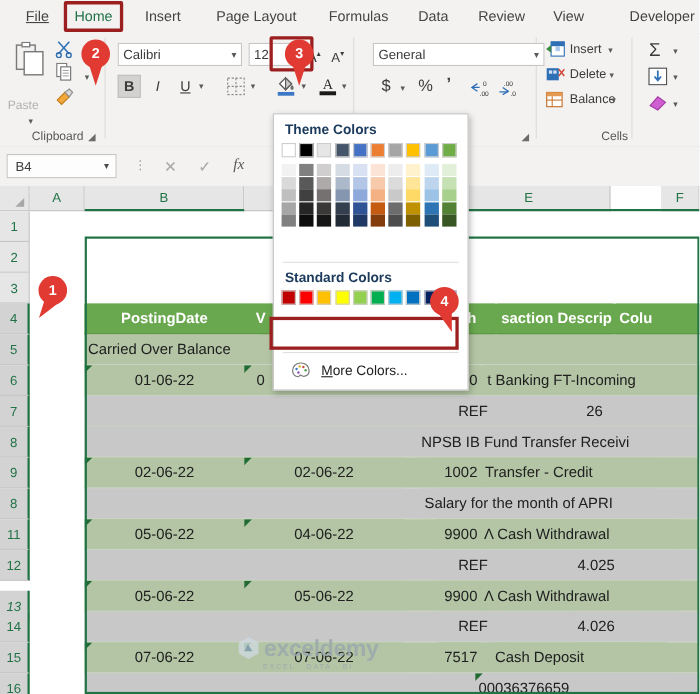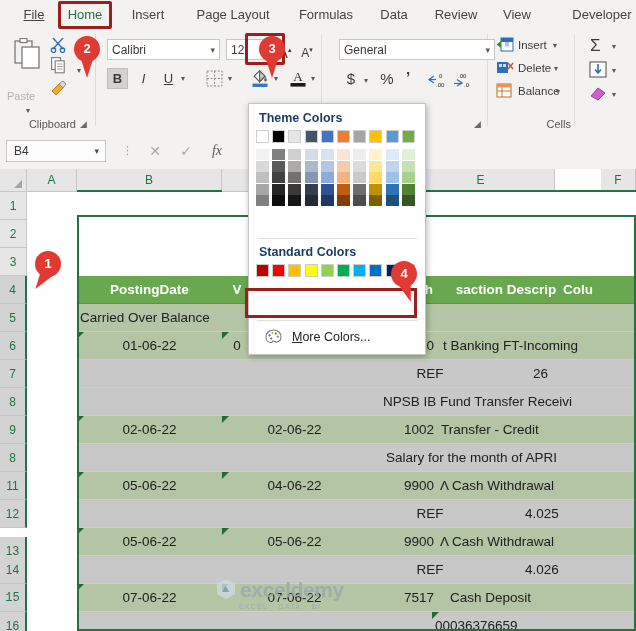--- a/index.html
+++ b/index.html
@@ -369,23 +369,23 @@
       <div class="rowhdr" style="top: 79px;">3</div>
       <div class="rowhdr sel" style="top: 107px;">4</div>
       <div class="rowhdr sel" style="top: 135px;">5</div>
       <div class="rowhdr sel" style="top: 163px;">6</div>
       <div class="rowhdr sel" style="top: 191px;">7</div>
       <div class="rowhdr sel" style="top: 219px;">8</div>
       <div class="rowhdr sel" style="top: 247px;">9</div>
       <div class="rowhdr sel" style="top: 275px;">8</div>
       <div class="rowhdr sel" style="top: 303px;">11</div>
       <div class="rowhdr sel" style="top: 331px;">12</div>
-      <div class="rowhdr sel" style="top: 368px;">13</div>
+      <div class="rowhdr sel" style="top: 368px; font-style: italic;">13</div>
       <div class="rowhdr sel" style="top: 387px;">14</div>
-      <div class="rowhdr sel" style="top: 415px; font-family: Liberation Mono, monospace;">15</div>
+      <div class="rowhdr sel" style="top: 415px;">15</div>
       <div class="rowhdr sel" style="top: 443px;">16</div>
     </div>
   <div id="cells">
       <div class="cell hdr" style="left: 77px; top: 107px; width: 559px;"></div>
       <div class="cell hdr" style="left: 77px; top: 107px; width: 145px; text-align: center;">PostingDate</div>
       <div class="cell hdr" style="left: 222px; top: 107px; width: 30px; text-align: center;">V</div>
       <div class="cell hdr" style="left: 406px; top: 107px; width: 44px; text-align: left; padding-left: 3px;">nch</div>
       <div class="cell hdr" style="left: 452px; top: 107px; width: 105px; text-align: center; padding-left: 3px;">saction Descrip</div>
       <div class="cell hdr" style="left: 560px; top: 107px; width: 76px; text-align: left; padding-left: 3px;">Colu</div>
       <div class="cell green" style="left: 77px; top: 135px; width: 559px;"></div>

